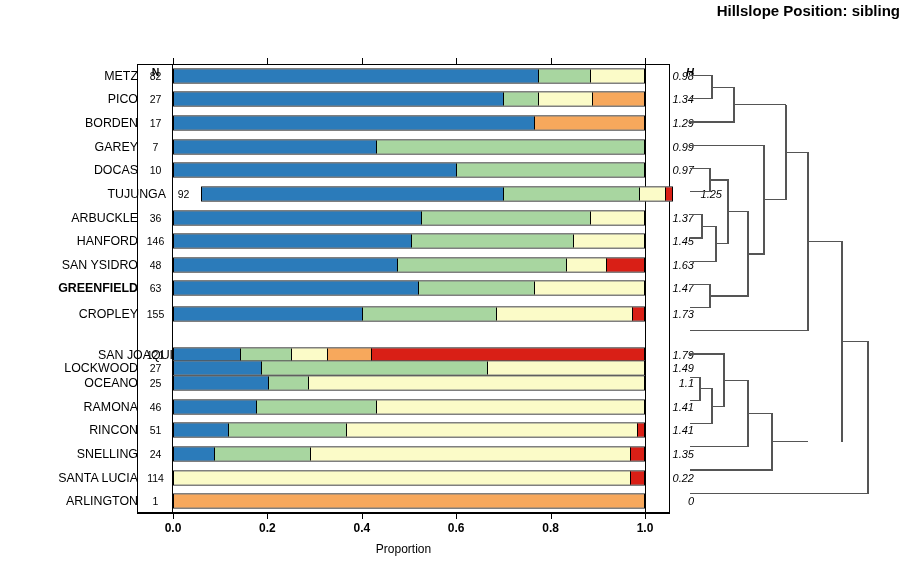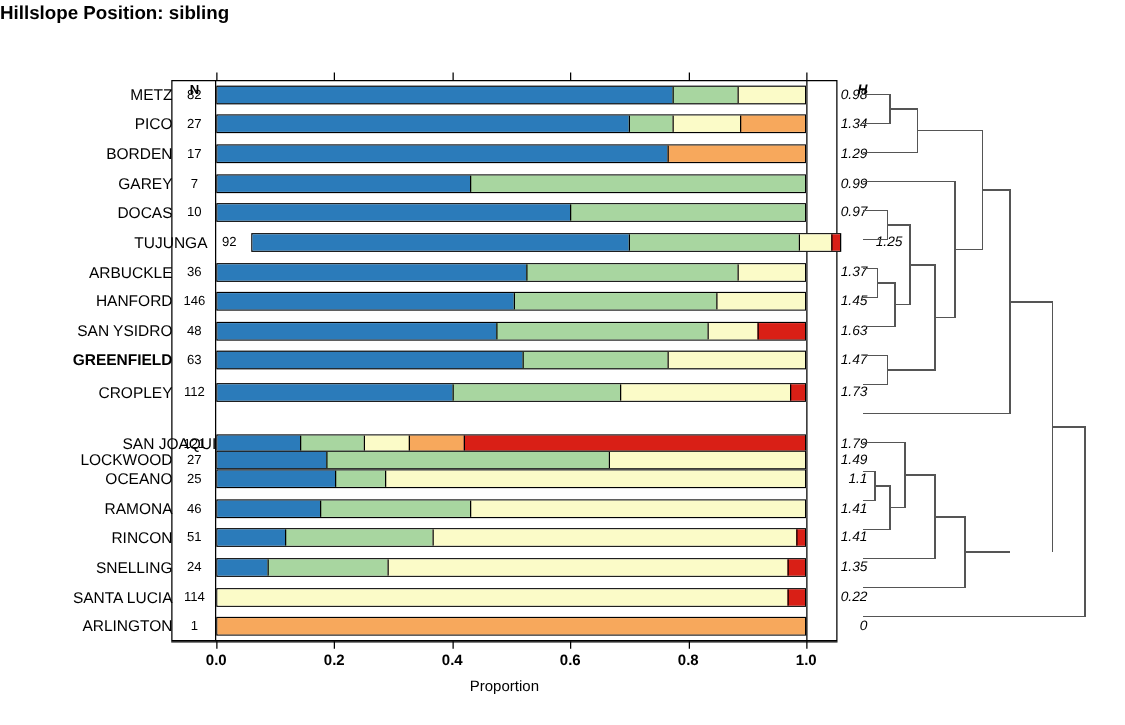--- a/index.html
+++ b/index.html
@@ -9,21 +9,21 @@
     font-family:"Liberation Sans", sans-serif;
     color:#000000;
     overflow:hidden;
     position:relative;
   }
   #root{position:absolute;left:0;top:0;width:900px;height:580px;}
 
   
   .title{
     position:absolute;left:0;top:2px;width:900px;
-    text-align:left;
+    text-align:right;
     font-size:15px;font-weight:bold;
     letter-spacing:0px;
   }
 
   
   .legend{
     position:absolute;left:110px;top:24px;width:620px;height:18px;
     display:flex;align-items:center;justify-content:space-between;
   }
   .legend-item{display:flex;align-items:center;gap:6px;}
@@ -226,21 +226,21 @@
         <div class="n-value">63</div>
         <div class="h-value">1.47</div>
         <div class="bar">
           <div class="seg" style="flex: 0 0 52%; background: rgb(43, 123, 186);"></div>
           <div class="seg" style="flex: 0 0 24.5%; background: rgb(168, 214, 160);"></div>
           <div class="seg" style="flex: 0 0 23.5%; background: rgb(251, 251, 200);"></div>
         </div>
       </div>
       <div class="row" style="top: 302px; height: 23.6316px;">
         <div class="soil-name">CROPLEY</div>
-        <div class="n-value">112</div>
+        <div class="n-value">155</div>
         <div class="h-value">1.73</div>
         <div class="bar">
           <div class="seg" style="flex: 0 0 40%; background: rgb(43, 123, 186);"></div>
           <div class="seg" style="flex: 0 0 28.5%; background: rgb(168, 214, 160);"></div>
           <div class="seg" style="flex: 0 0 29%; background: rgb(251, 251, 200);"></div>
           <div class="seg" style="flex: 0 0 2.5%; background: rgb(217, 31, 22);"></div>
         </div>
       </div>
       <div class="row" style="top: 343px; height: 23.6316px; padding-left: 44px;">
         <div class="soil-name">SAN JOAQUIN</div>

